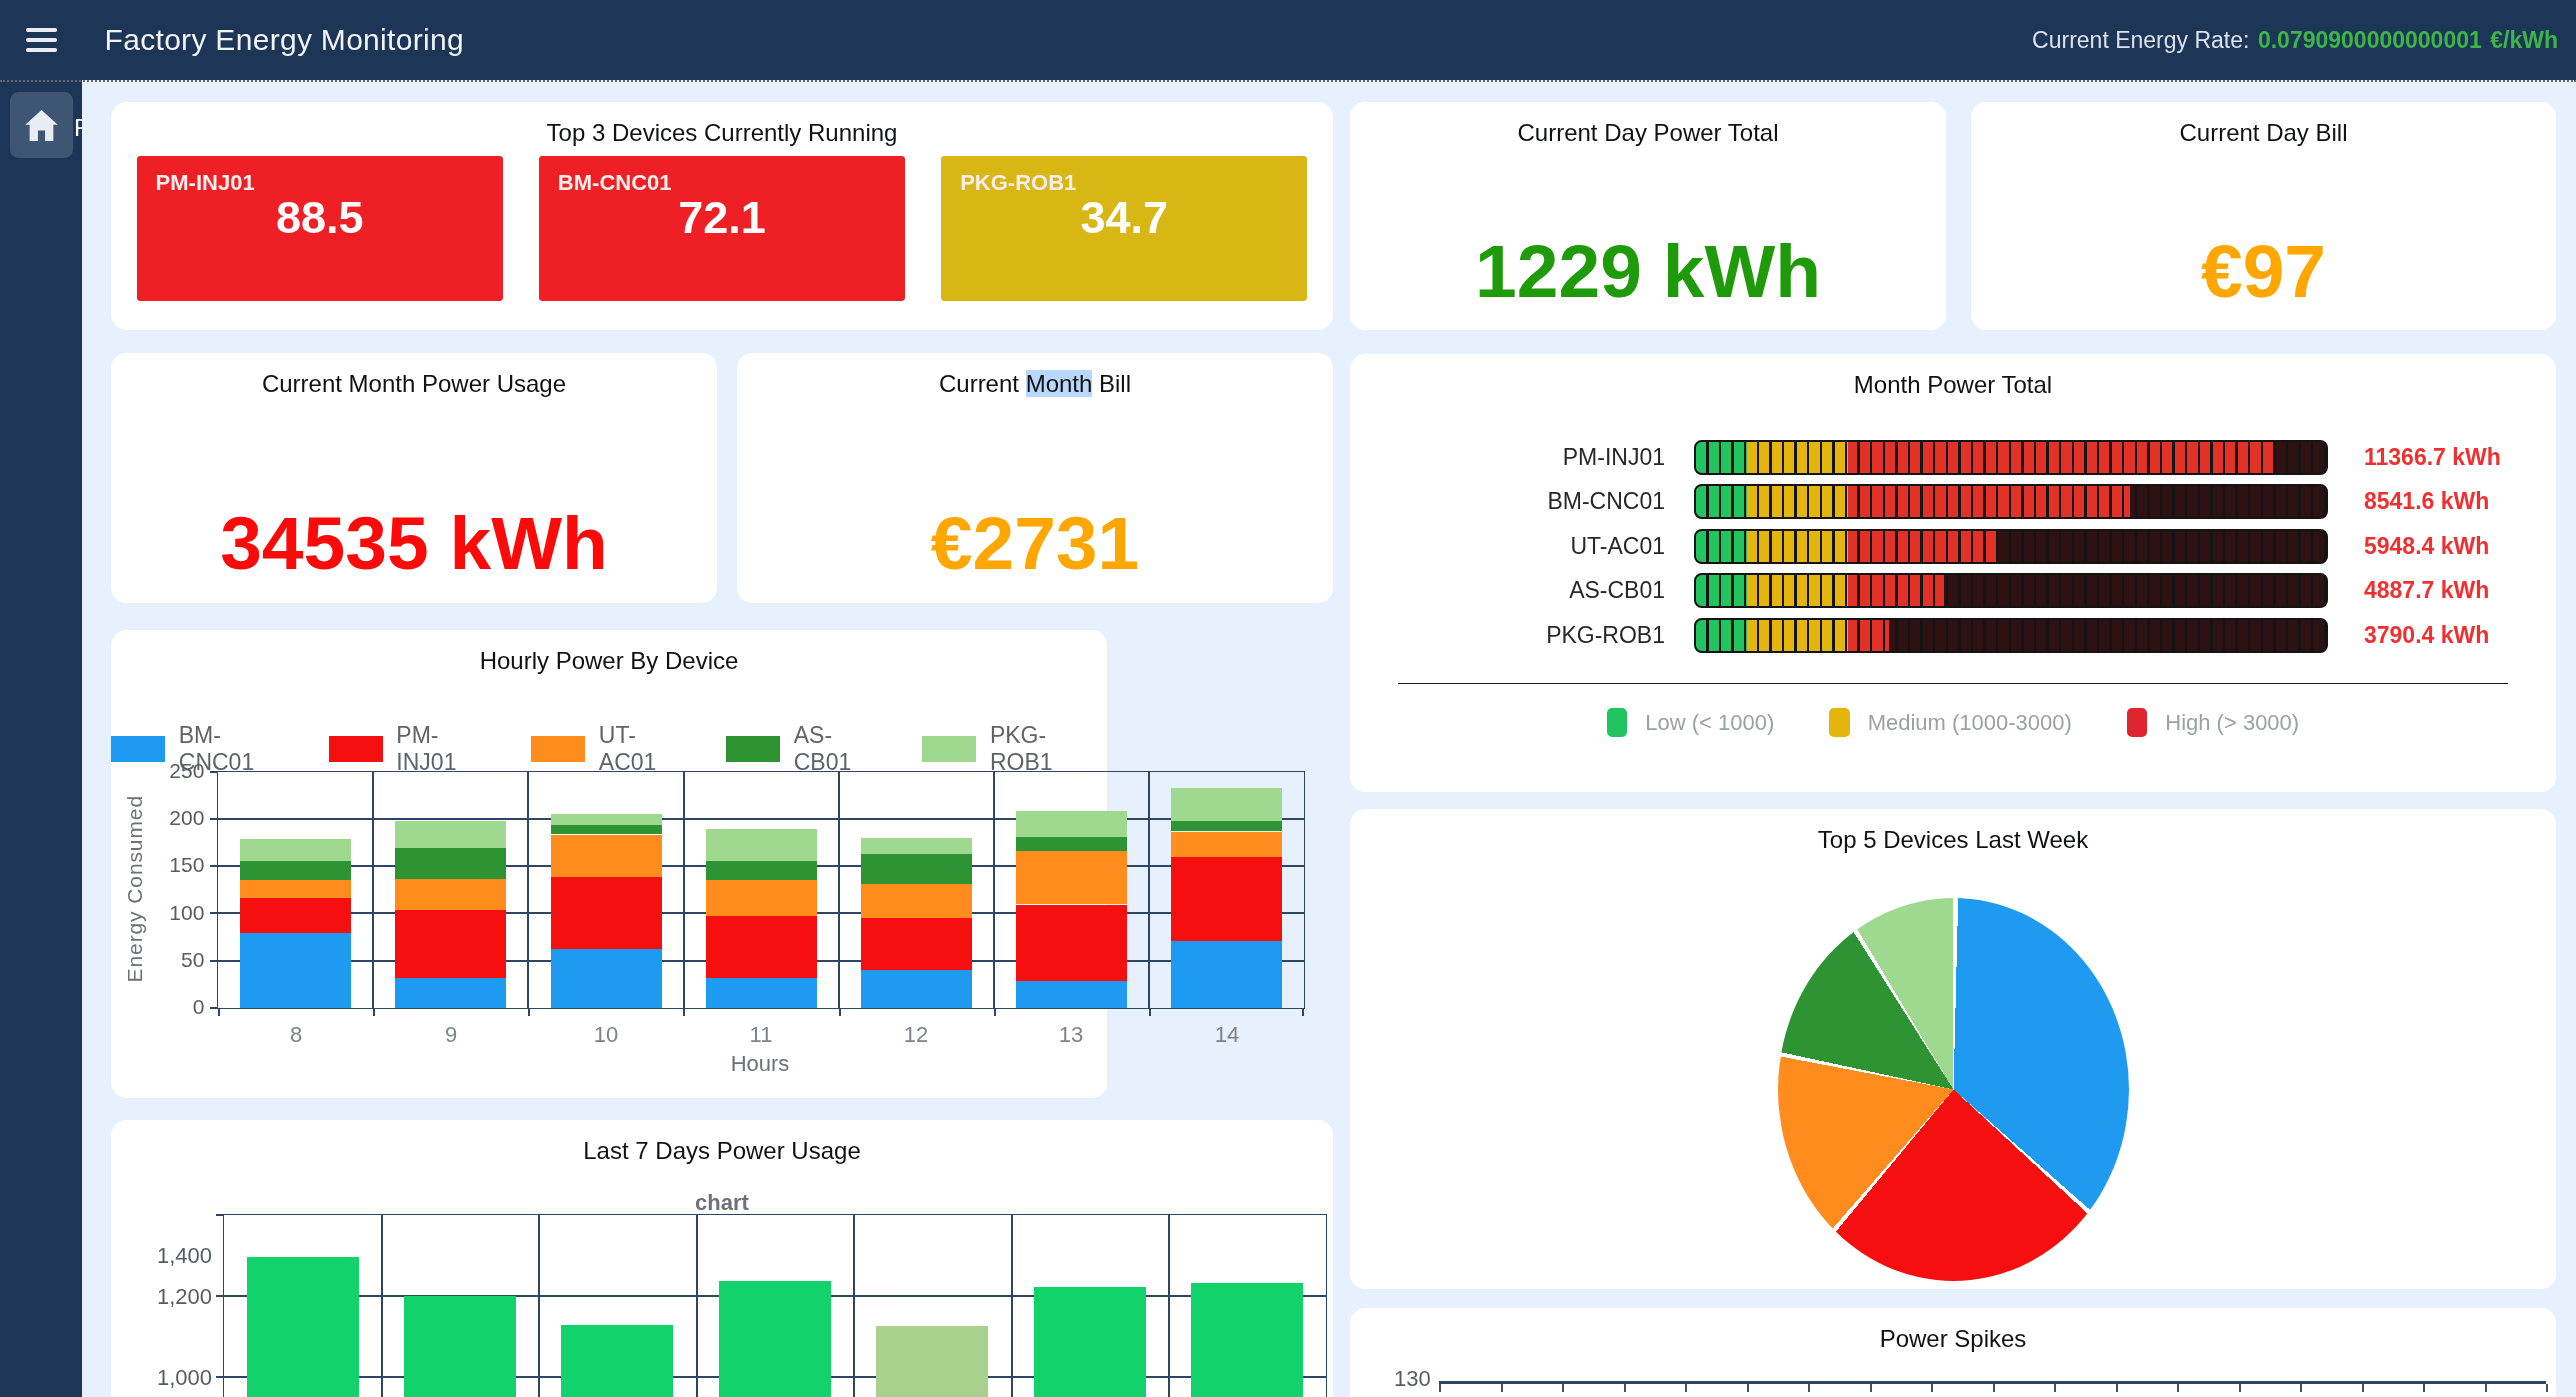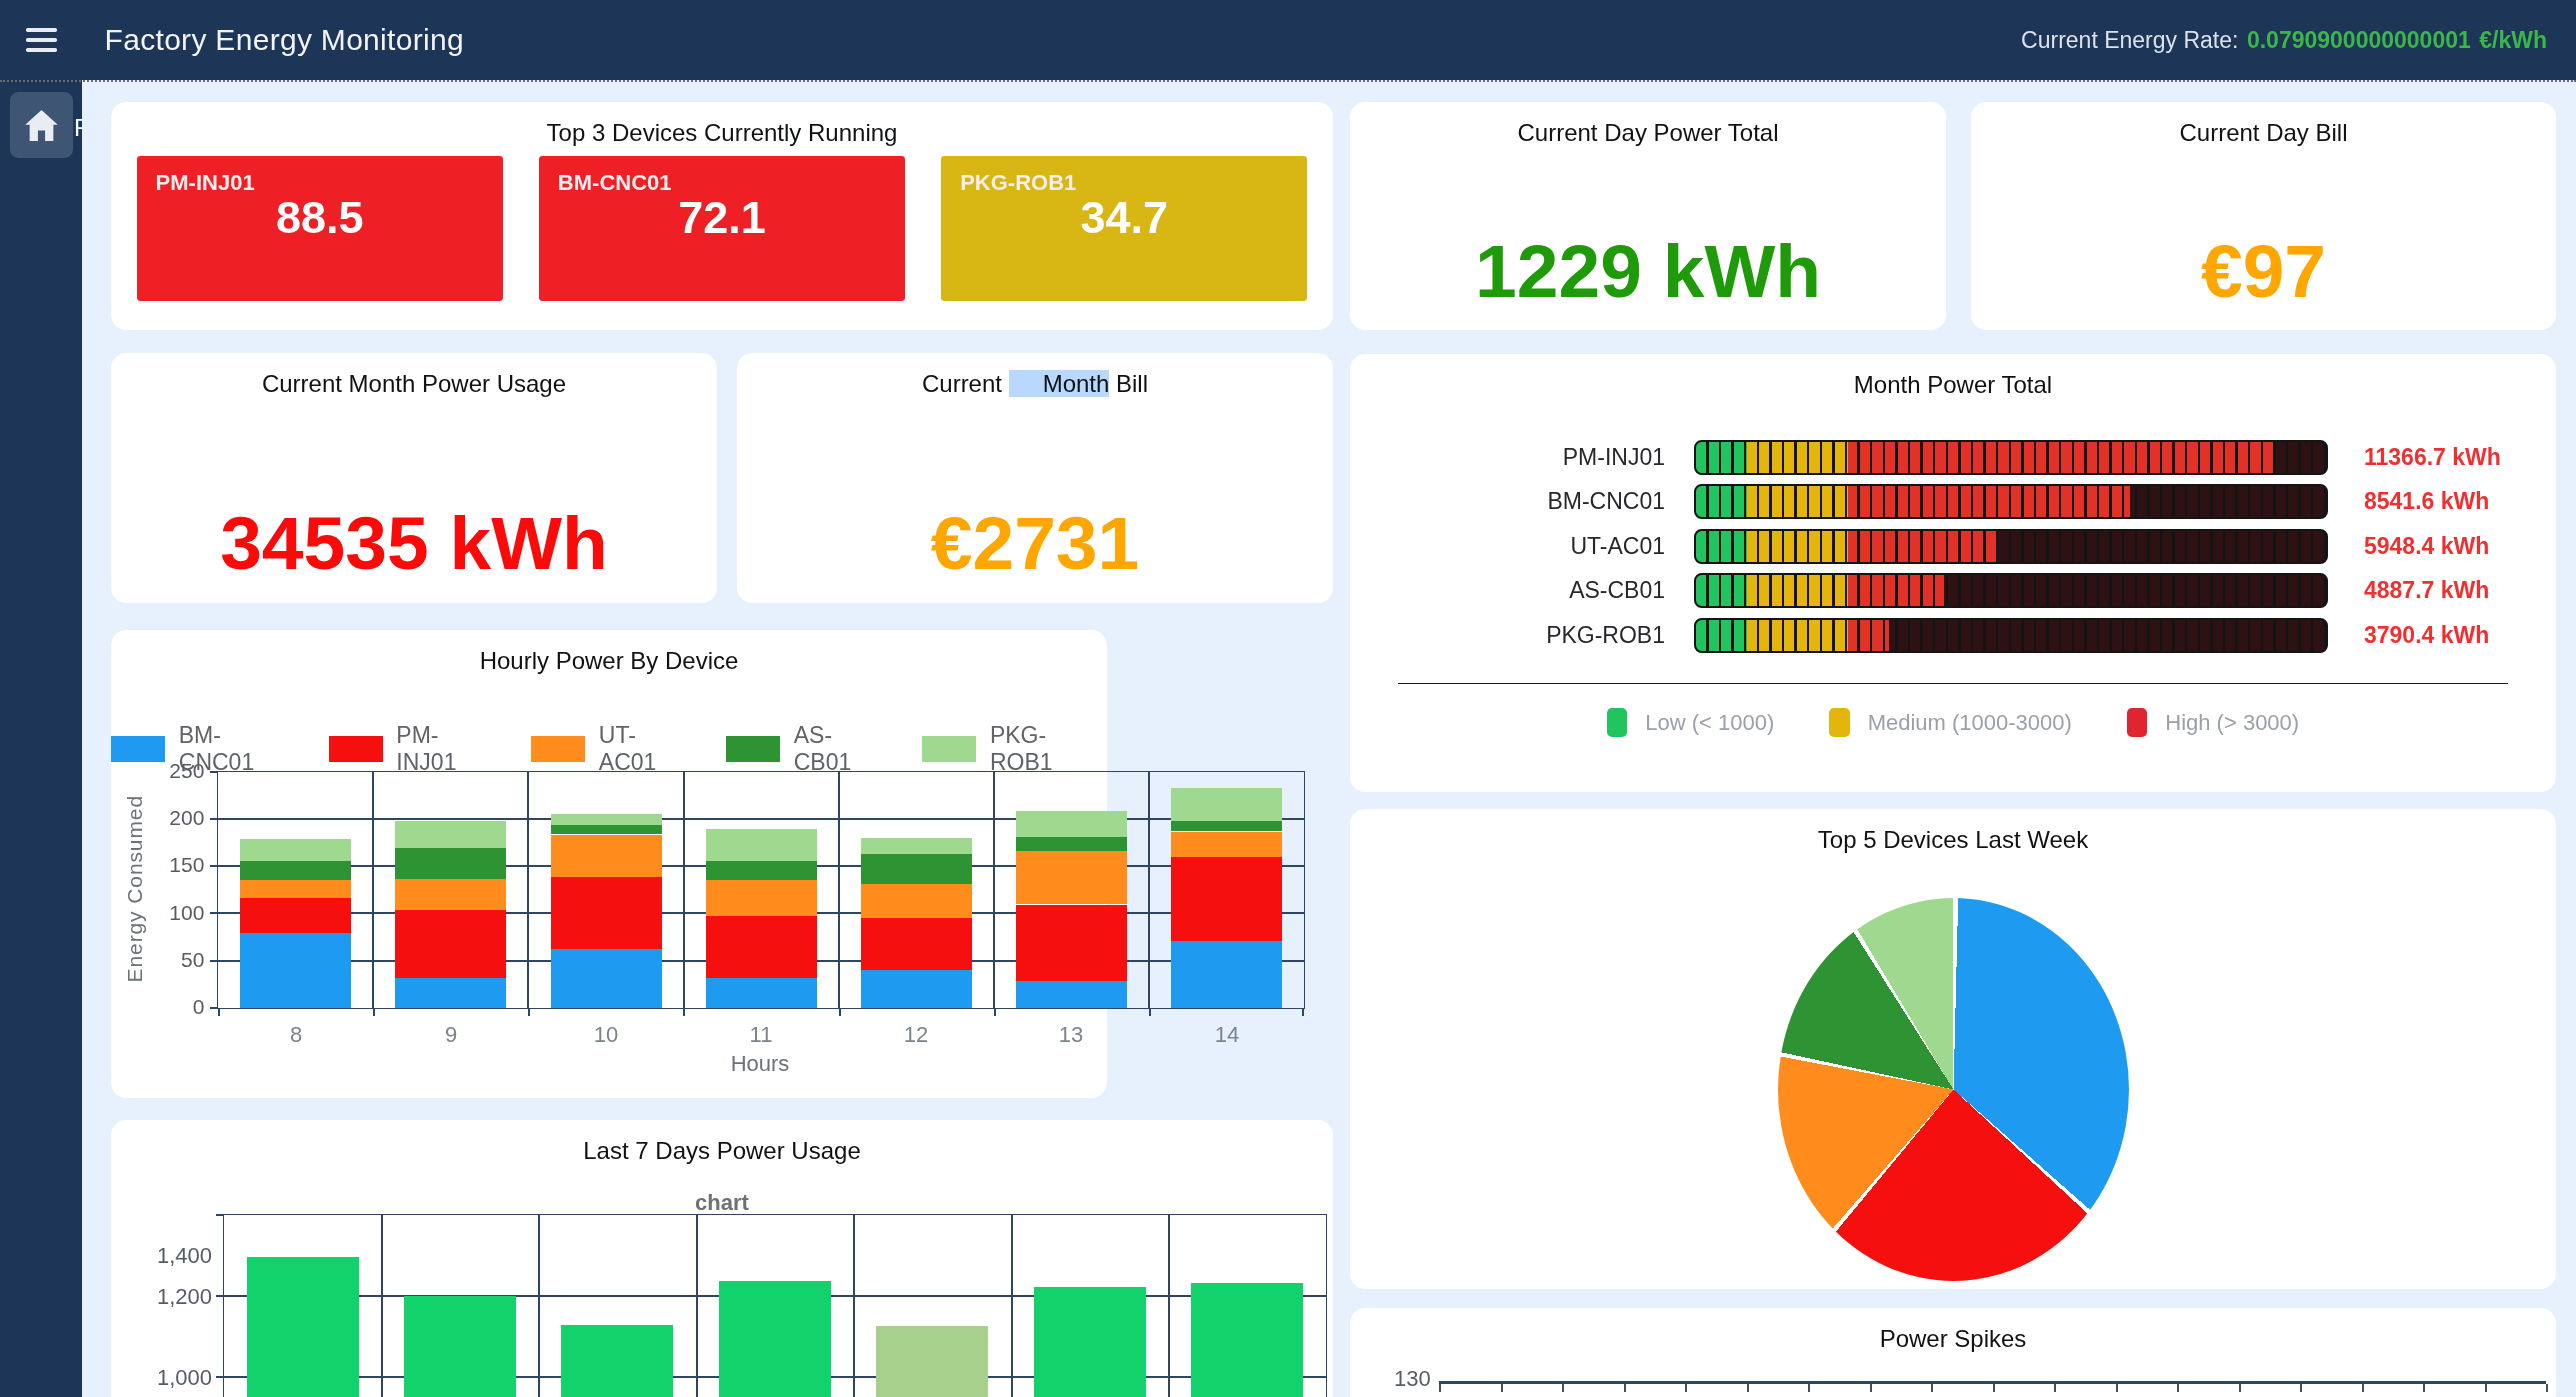--- a/index.html
+++ b/index.html
@@ -8,36 +8,36 @@
     font-family:"Liberation Sans","DejaVu Sans",sans-serif;
     background:#e7f0fd;
   }
   
   .navbar{position:absolute;left:0;top:0;width:2576px;height:80px;background:#1d3557;
           display:flex;align-items:center;z-index:5;}
   .hamburger{width:31px;height:24px;margin-left:25.6px;display:flex;flex-direction:column;
              justify-content:space-between;cursor:pointer;}
   .hamburger i{display:block;height:4.3px;background:#e9edf2;border-radius:1.7px;}
   .nav-title{margin-left:48px;font-size:30px;color:#f2f4f8;letter-spacing:0.3px;}
-  .nav-rate{margin-left:auto;margin-right:29px;font-size:23px;color:#dde2ea;
+  .nav-rate{margin-left:auto;margin-right:18px;font-size:23px;color:#dde2ea;
             display:flex;align-items:center;gap:8.5px;white-space:nowrap;}
   .nav-rate .val,.nav-rate .unit{color:#3cb549;font-weight:bold;}
   
   .sidebar{position:absolute;left:0;top:80px;width:82px;height:1317px;background:#1d3557;overflow:hidden;z-index:4;}
   .home-btn{position:absolute;left:10.2px;top:12px;width:63px;height:66px;background:#3e5574;
             border-radius:8.5px;display:flex;align-items:center;justify-content:center;cursor:pointer;}
   .home-btn svg{width:39px;height:39px;fill:#e8edf4;}
   .side-label{position:absolute;left:74px;top:34px;color:#fff;font-size:24px;}
   .dotted-sep{position:absolute;left:0;top:80px;width:2576px;height:0;border-top:2.6px dotted #6a6a6a;z-index:6;}
   
   .content{position:absolute;left:82px;top:80px;width:2494px;height:1317px;overflow:hidden;}
   .card{position:absolute;background:#fff;border-radius:15.3px;}
   .card-title{position:absolute;left:0;right:0;top:17px;text-align:center;
               font-size:24px;color:#101214;font-weight:400;}
-  .hl{background:#b8d8fd;padding-left:34px;}
+  .hl{background:#b8d8fd;}
   
   #card-top3{left:29px;top:22px;width:1222px;height:228px;}
   #tiles{position:absolute;left:25.6px;right:25.6px;top:54px;display:flex;gap:36px;}
   .tile{flex:1;height:145px;border-radius:3.4px;color:#fff;position:relative;}
   .tile .tname{position:absolute;left:19px;top:13.6px;font-size:22px;font-weight:bold;color:#f8eded;}
   .tile .tval{position:absolute;left:0;right:0;top:36px;text-align:center;font-size:45px;font-weight:bold;}
   
   #card-day-total{left:1268px;top:22px;width:596px;height:228px;}
   #card-day-bill{left:1889px;top:22px;width:585px;height:228px;}
   #card-month-usage{left:29px;top:273px;width:606px;height:250px;}

